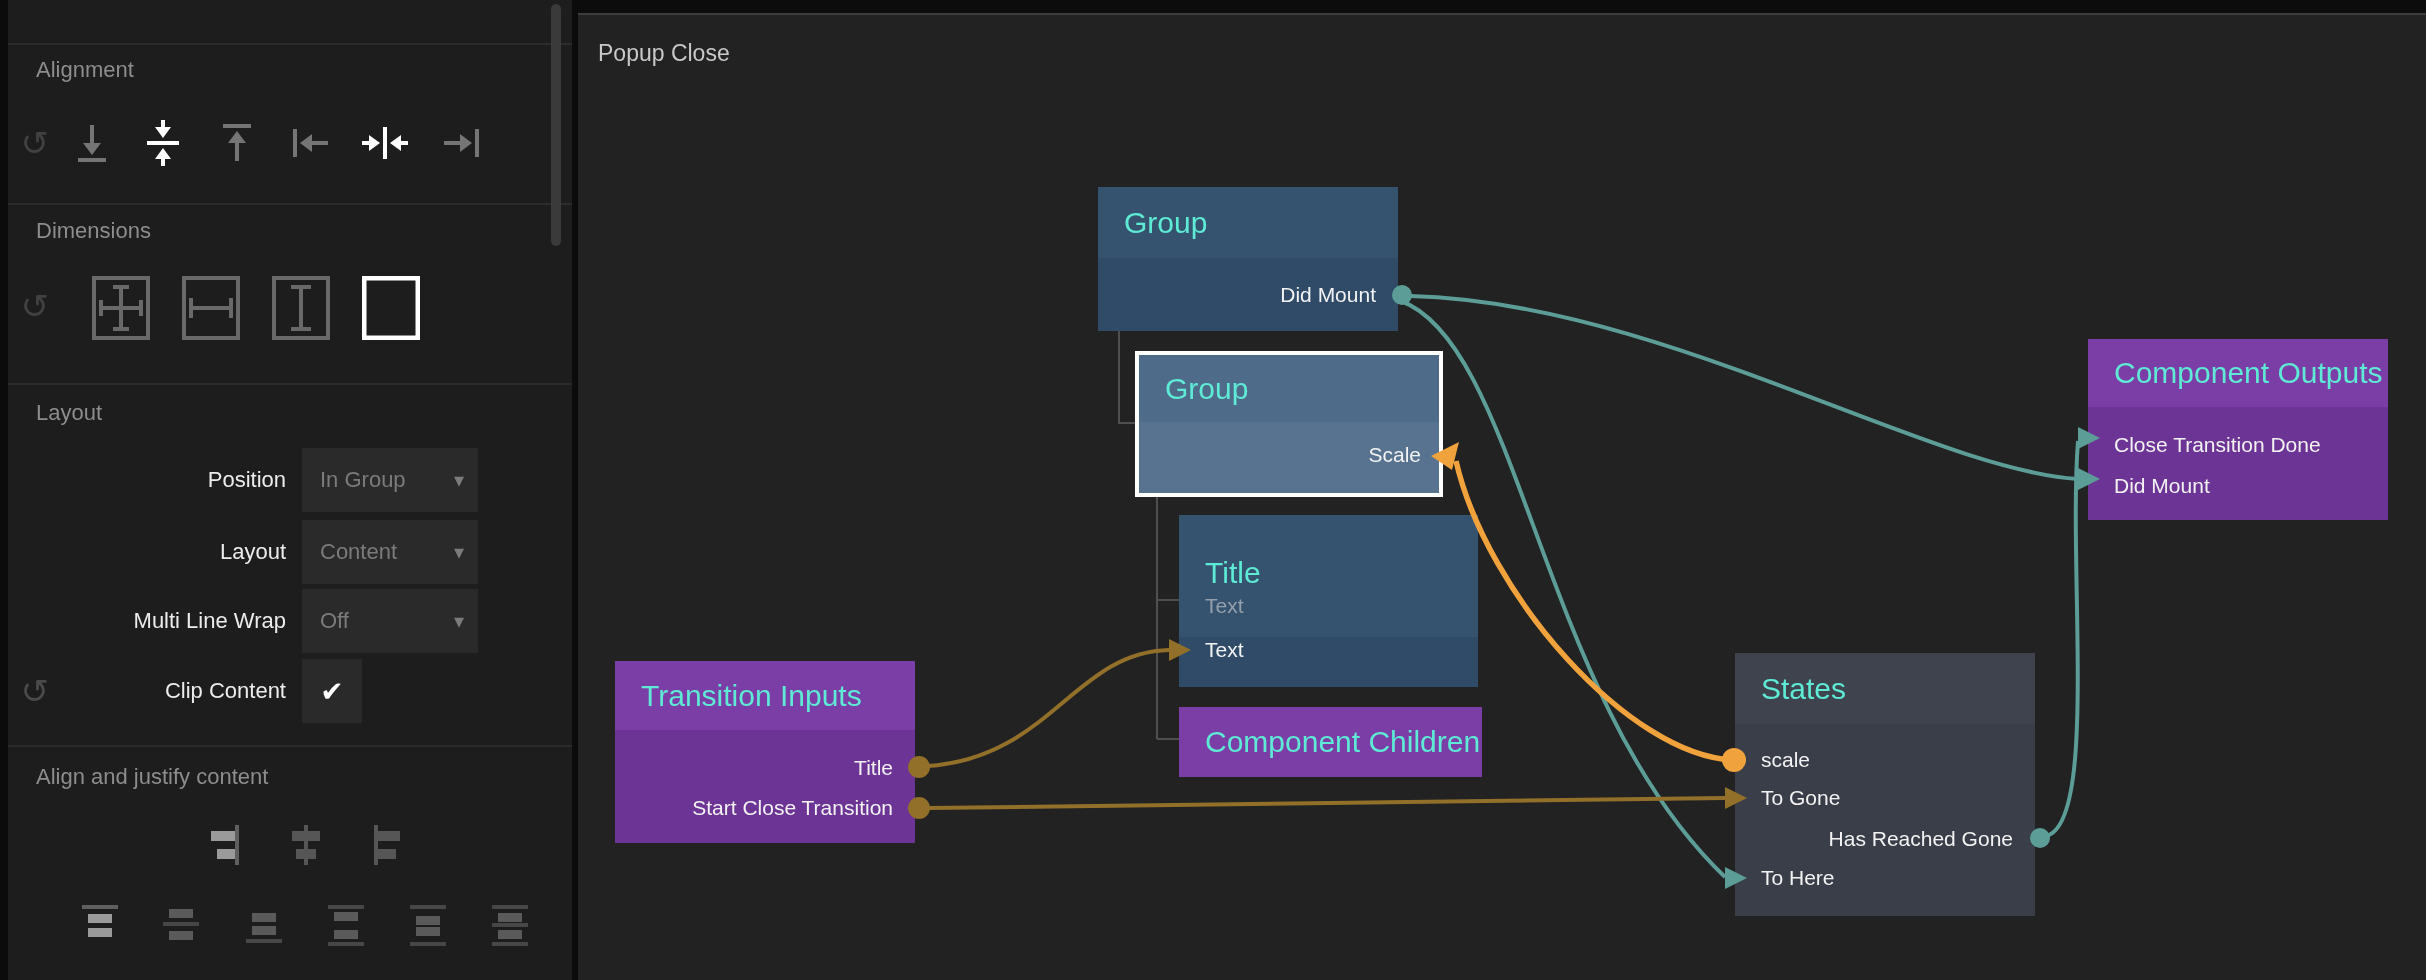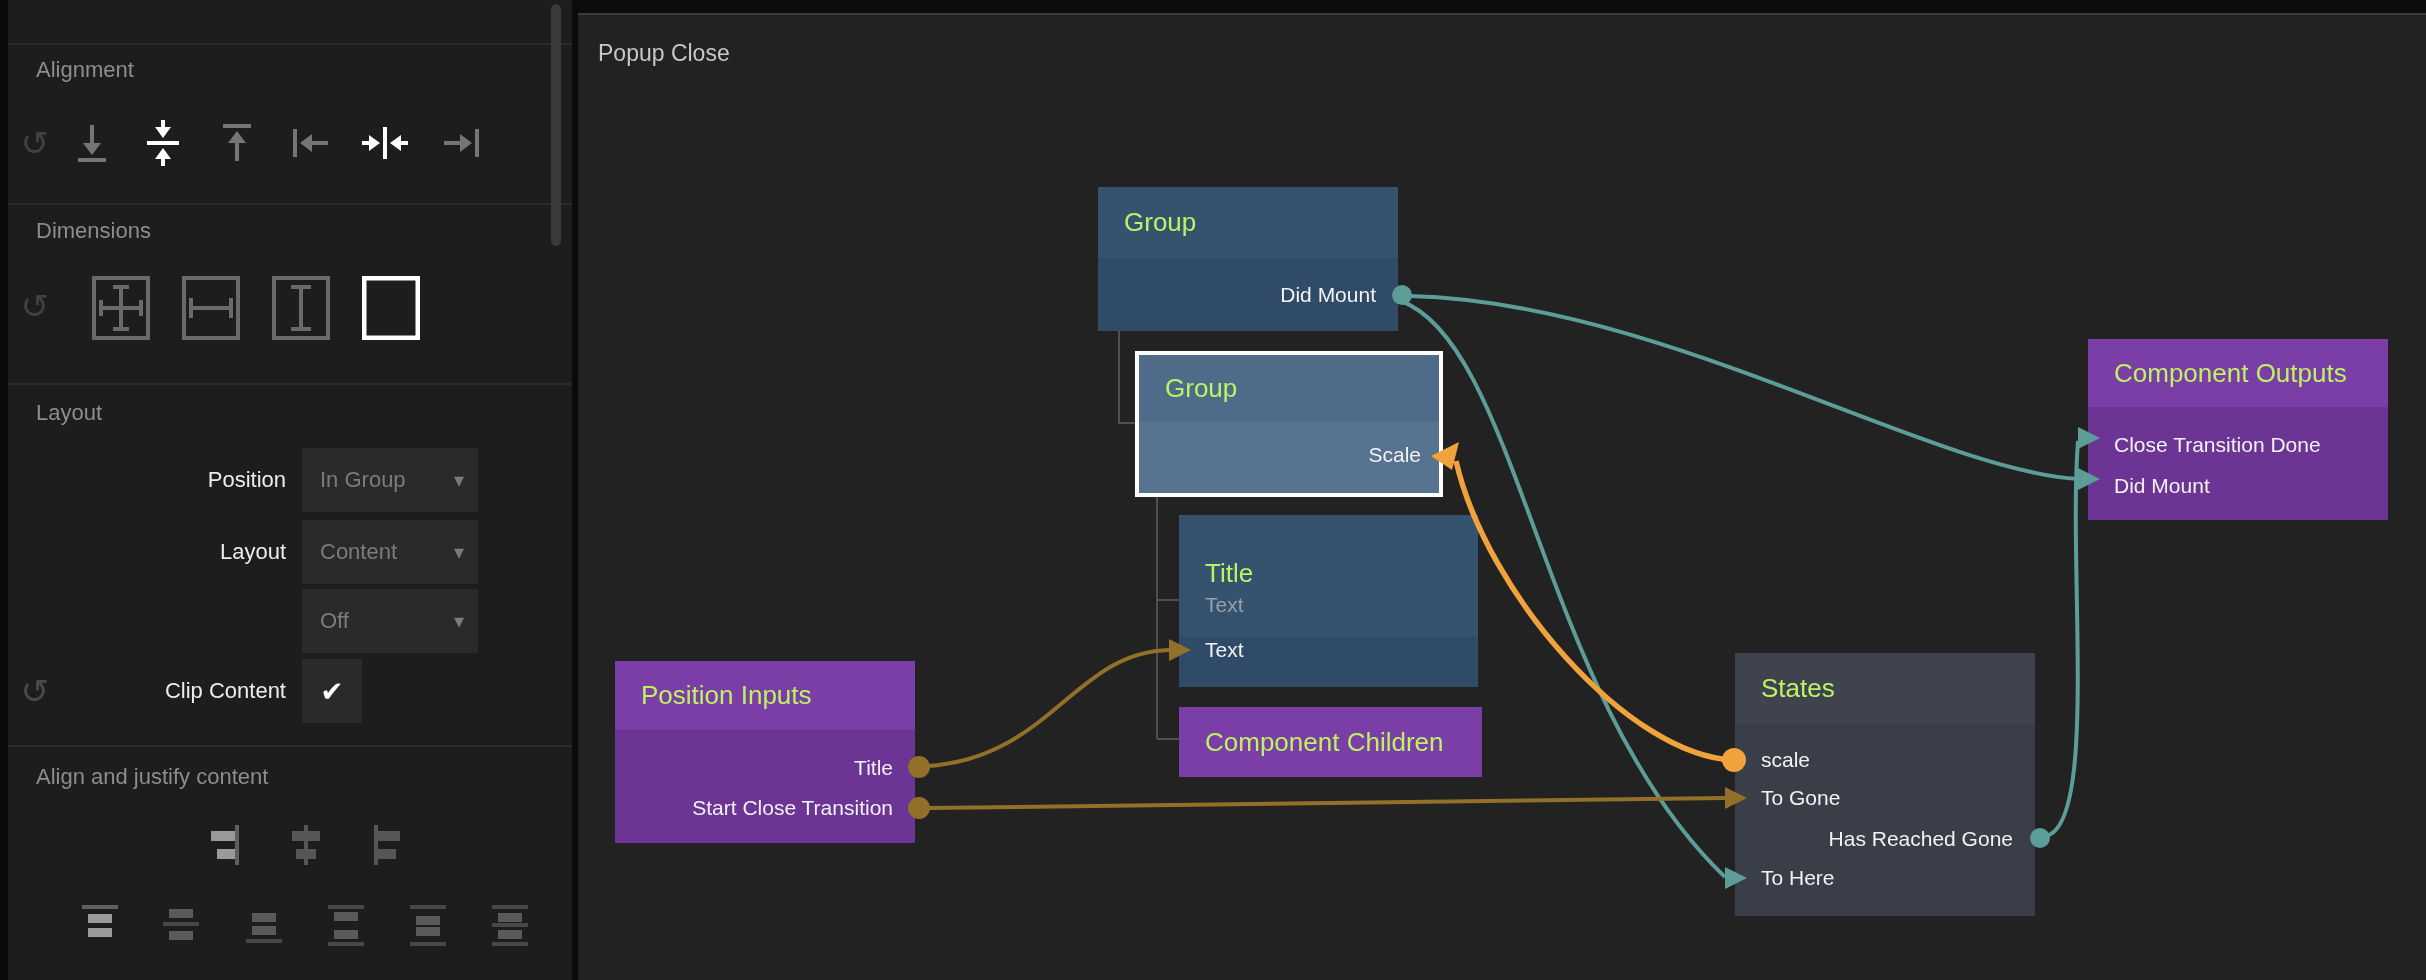--- a/index.html
+++ b/index.html
@@ -22,21 +22,21 @@
   #sb-scrollbar{position:absolute;left:551px;top:4px;width:10px;height:242px;border-radius:5px;background:#3a3a3b;}
   
   #canvas-divider{position:absolute;left:572px;top:0;width:6px;height:980px;background:#0b0b0c;}
   #canvas{position:absolute;left:578px;top:0;width:1848px;height:980px;background:#222222;}
   #canvas-top-strip{position:absolute;left:578px;top:0;width:1848px;height:13px;background:#0c0c0d;border-bottom:2px solid #3d3d3e;}
   #canvas-title{position:absolute;left:598px;top:40px;font-size:23px;color:#c8c8c8;}
   svg.layer{position:absolute;left:0;top:0;pointer-events:none;}
   
   .node{position:absolute;box-sizing:border-box;z-index:2;}
   .node .hd{position:absolute;left:0;top:0;right:0;display:flex;flex-direction:column;justify-content:center;}
-  .node-title{font-size:26px;color:#bef264;padding-left:26px;}
+  .node-title{font-size:30px;color:#5eead4;padding-left:26px;}
   .node-subtitle{font-size:21px;color:#94a0ab;padding-left:26px;margin-top:4px;}
   .port{position:absolute;left:0;right:0;height:28px;line-height:28px;font-size:21px;color:#f2f2f2;}
   .port.out{text-align:right;padding-right:22px;}
   .port.in{text-align:left;padding-left:26px;}
   #node-group-top{left:1098px;top:187px;width:300px;height:144px;background:#2f4b68;}
   #node-group-top .hd{height:71px;background:#35536f;}
   #node-group-selected{left:1135px;top:351px;width:308px;height:146px;background:#577390;border:4px solid #ffffff;z-index:3;}
   #node-group-selected .hd{height:67px;background:#4f6b8a;}
   #node-title{left:1179px;top:515px;width:299px;height:172px;background:#2f4b68;}
   #node-title .hd{height:100px;background:#35536f;align-items:flex-start;}
@@ -174,20 +174,21 @@
     <span class="val">In Group</span>
     <span class="caret">▾</span>
   </div>
 
   <div class="row-label" style="top:520px">Layout</div>
   <div class="dropdown" style="top:520px">
     <span class="val">Content</span>
     <span class="caret">▾</span>
   </div>
 
+  <div class="row-label" style="top:589px">Multi Line Wrap</div>
   <div class="dropdown" style="top:589px">
     <span class="val">Off</span>
     <span class="caret">▾</span>
   </div>
 
   <div class="icon-btn" style="left:13px;top:669px;width:44px;height:44px">
     <span class="reset-glyph" style="color:#4a4a4a">↺</span>
   </div>
   <div class="row-label" style="top:659px">Clip Content</div>
   <div class="checkbox" style="top:659px">
@@ -300,21 +301,21 @@
     </div>
     <div class="port in" style="top:121px"><span>Text</span></div>
   </div>
 
   <div class="node" id="node-component-children">
     <div class="node-title">Component Children</div>
   </div>
 
   <div class="node" id="node-component-inputs">
     <div class="hd">
-        <div class="node-title">Position Inputs</div>
+        <div class="node-title">Transition Inputs</div>
       </div>
     <div class="port out" style="top:93px"><span>Title</span></div>
     <div class="port out" style="top:133px"><span>Start Close Transition</span></div>
   </div>
 
   <div class="node" id="node-states">
     <div class="hd">
         <div class="node-title">States</div>
       </div>
     <div class="port in" style="top:93px"><span>scale</span></div>

